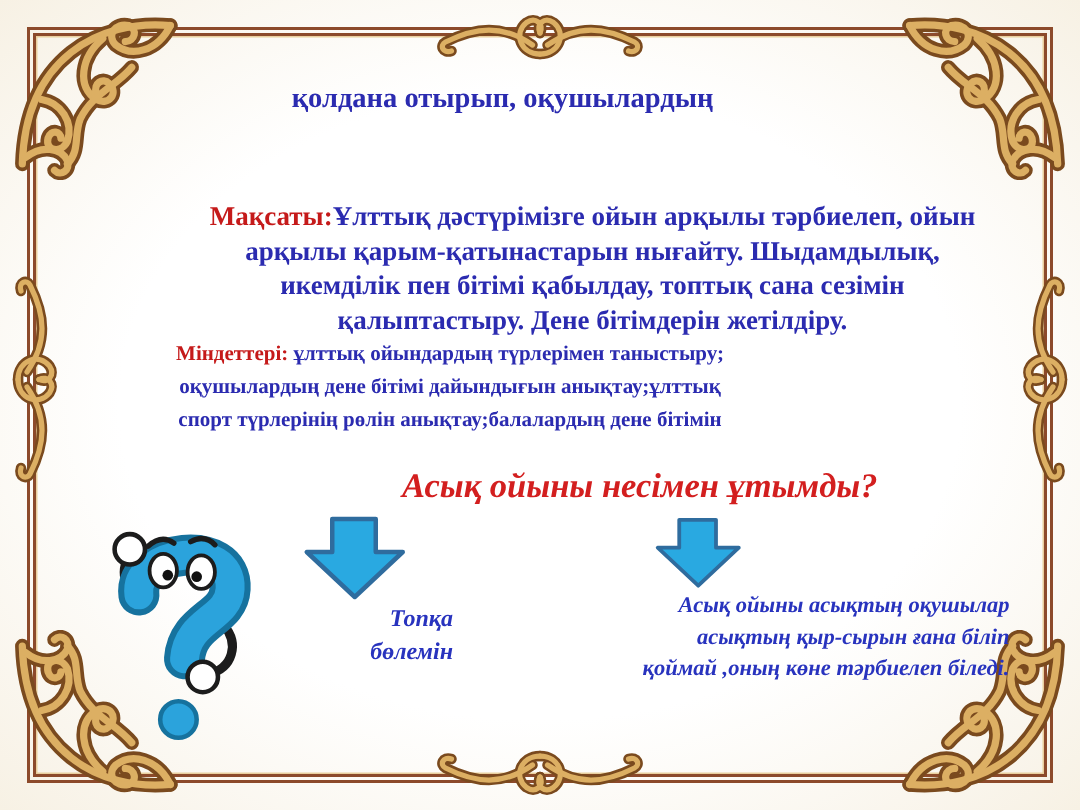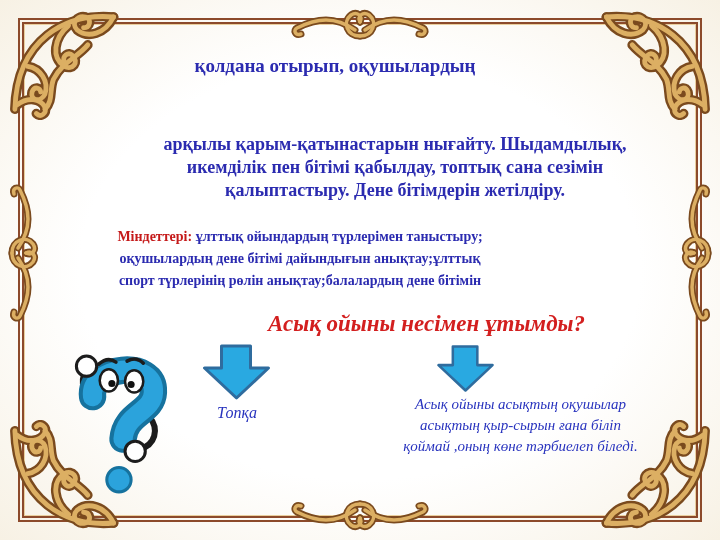--- a/index.html
+++ b/index.html
@@ -29,21 +29,21 @@
   .tblock{position:absolute;text-align:center;font-weight:bold;color:#2B2BB0;}
   .tlabel{color:#C51A1A;}
   .block-topic{left:50px;top:52px;width:570px;font-size:19px;line-height:27px;}
   .block-goal{left:100px;top:133px;width:590px;font-size:18px;line-height:23px;}
   .block-tasks{left:25px;top:226px;width:550px;font-size:14px;line-height:22px;}
   .question-title{
     position:absolute;left:145px;top:311px;width:440px;text-align:right;
     font-size:23px;font-weight:bold;font-style:italic;color:#D31F1F;
   }
   .callout{
-    position:absolute;font-weight:normal;font-style:italic;color:#2833BE;text-align:center;
+    position:absolute;font-weight:bold;font-style:italic;color:#2833BE;text-align:right;
   }
   .callout-left{left:172px;top:402px;width:130px;font-size:16px;line-height:22px;}
   .callout-right{left:368px;top:394px;width:305px;font-size:15px;line-height:21px;}
   
   .arrow{position:absolute;}
   .arrow-left{left:200px;top:343px;width:73px;height:58px;}
   .arrow-right{left:428px;top:344px;width:75px;height:49px;}
   .qchar{position:absolute;left:56px;top:350px;width:132px;height:152px;}
 </style>
 </head>
@@ -182,20 +182,21 @@
       <path d="M70 26 C 50 12 32 14 12 24 C 8 26 10 32 16 30"></path>
       <path d="M80 26 C 100 12 118 14 138 24 C 142 26 140 32 134 30"></path>
     </g>
   </svg>
 
   <div class="tblock block-topic">
     <div>қолдана отырып, оқушылардың</div>
   </div>
 
   <div class="tblock block-goal">
+    <div><span class="tlabel">Мақсаты:</span><span>Ұлттық дәстүрімізге ойын арқылы тәрбиелеп, ойын</span></div>
     <div>арқылы қарым-қатынастарын нығайту. Шыдамдылық,</div>
     <div>икемділік пен бітімі қабылдау, топтық сана сезімін</div>
     <div>қалыптастыру. Дене бітімдерін жетілдіру.</div>
   </div>
 
   <div class="tblock block-tasks">
     <div><span class="tlabel">Міндеттері:</span><span> ұлттық ойындардың түрлерімен таныстыру;</span></div>
     <div>оқушылардың дене бітімі дайындығын анықтау;ұлттық</div>
     <div>спорт түрлерінің рөлін анықтау;балалардың дене бітімін</div>
   </div>
@@ -204,20 +205,21 @@
 
   <svg class="arrow arrow-left" viewBox="0 0 72 58">
     <polygon points="21,3 50,3 50,25 68,25 36,55 4,25 21,25" fill="#29A9E1" stroke="#2F6C9E" stroke-width="3" stroke-linejoin="round"></polygon>
   </svg>
   <svg class="arrow arrow-right" viewBox="0 0 72 58">
     <polygon points="21,3 50,3 50,25 68,25 36,55 4,25 21,25" fill="#29A9E1" stroke="#2F6C9E" stroke-width="3" stroke-linejoin="round"></polygon>
   </svg>
 
   <div class="callout callout-left">
     <div>Топқа</div>
+    <div>бөлемін</div>
   </div>
   <div class="callout callout-right">
     <div>Асық ойыны асықтың оқушылар</div>
     <div>асықтың қыр-сырын ғана біліп</div>
     <div>қоймай ,оның көне тәрбиелеп біледі.</div>
   </div>
 
   <svg class="qchar" viewBox="0 0 130 150">
 
     <path d="M40 54 C 28 44 22 32 30 20" fill="none" stroke="#1c1c1c" stroke-width="6" stroke-linecap="round"></path>

